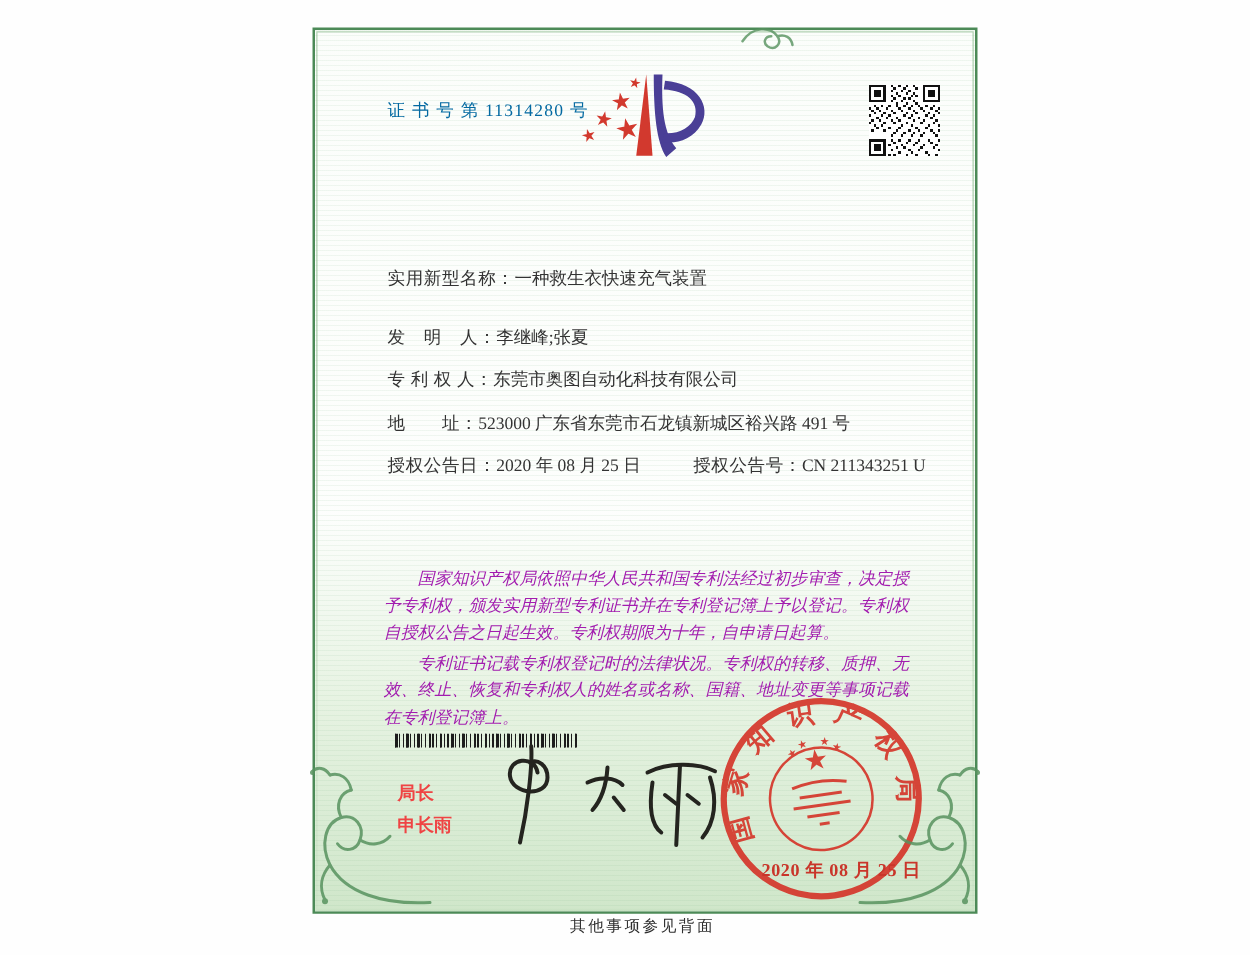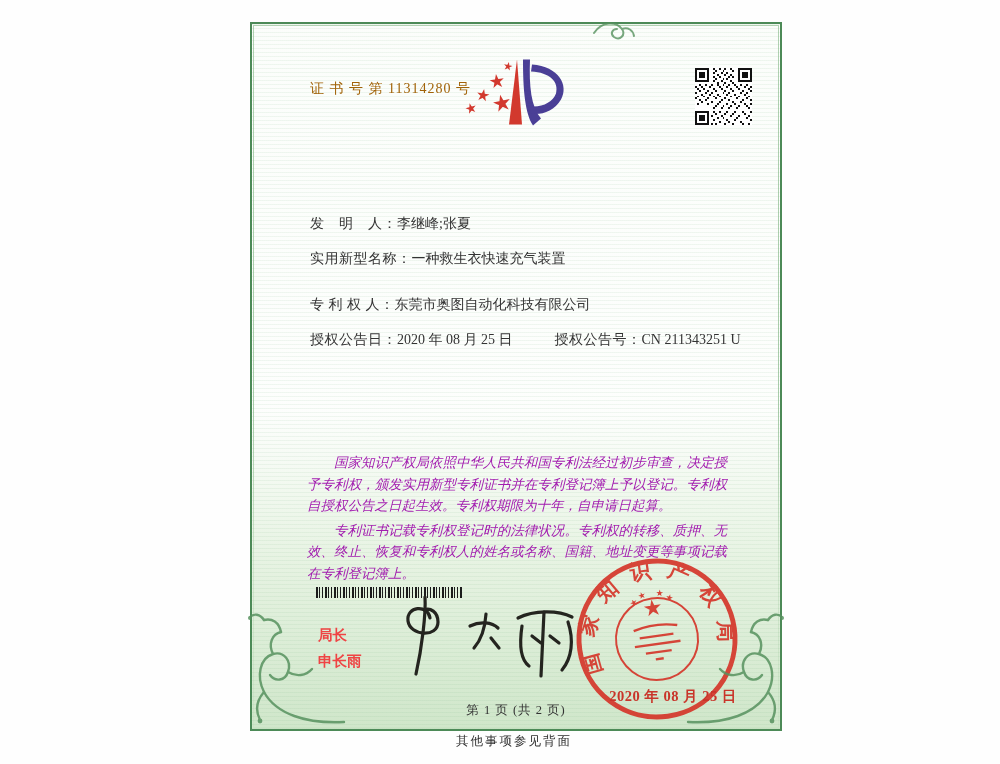--- a/index.html
+++ b/index.html
@@ -8,21 +8,21 @@
   .cert{position:absolute;left:250px;top:22px;width:528px;height:705px;background:#fff;
         border:2px solid #4c8a57;box-shadow:inset 0 0 0 1px #fff, inset 0 0 0 2px #9cc49e;}
   
   .cert::before{content:"";position:absolute;inset:0;pointer-events:none;z-index:0;
         background:
           repeating-linear-gradient(180deg, rgba(120,180,130,0.10) 0 1px, rgba(255,255,255,0) 1px 4px),
           linear-gradient(180deg, rgba(240,248,238,0.25) 0%, rgba(240,248,238,0.15) 55%,
                           rgba(223,239,217,0.75) 76%, rgba(205,229,199,0.95) 100%);}
   .cert > *{position:absolute;z-index:1;}
 
-  .cert-number{left:58px;top:56px;font-size:14px;color:#a16207;letter-spacing:1px;}
+  .cert-number{left:58px;top:56px;font-size:14px;color:#0369a1;letter-spacing:1px;}
   .logo{left:204px;top:26px;width:120px;height:88px;}
   .qr{left:443px;top:44px;width:57px;height:57px;}
   .title{left:0;top:122px;width:100%;text-align:center;font-size:31px;font-weight:700;
          letter-spacing:7px;color:#1e1e1e;}
 
   .fields{left:58px;top:183px;width:430px;font-size:14px;color:#333;}
   .field-row{height:34.5px;line-height:34.5px;white-space:nowrap;}
   .field-row.first{margin-bottom:12px;}
   .field-label{letter-spacing:.5px;}
   .field-second{margin-left:42px;}
@@ -85,28 +85,31 @@
         <path fill-rule="evenodd" d="M22 0h7v7h-7z M23 1v5h5V1z"></path>
           <path d="M24 2h3v3h-3z"></path>
         <path fill-rule="evenodd" d="M0 22h7v7H0z M1 23v5h5v-5z"></path>
           <path d="M2 24h3v3H2z"></path>
         <path d="M9 0h1v1H9z M12 0h1v1h-1z M15 0h1v1h-1z M18 0h1v1h-1z M10 1h1v1h-1z M14 1h1v1h-1z M19 1h1v1h-1z M9 2h1v1H9z M13 2h1v1h-1z M16 2h1v1h-1z M11 3h1v1h-1z M15 3h1v1h-1z M18 3h1v1h-1z M9 4h1v1H9z M12 4h1v1h-1z M17 4h1v1h-1z M19 4h1v1h-1z M10 5h1v1h-1z M14 5h1v1h-1z M16 5h1v1h-1z M9 6h1v1H9z M13 6h1v1h-1z M18 6h1v1h-1z M11 7h1v1h-1z M15 7h1v1h-1z M19 7h1v1h-1z M2 8h1v1H2z M5 8h1v1H5z M8 8h1v1H8z M11 8h1v1h-1z M14 8h1v1h-1z M17 8h1v1h-1z M20 8h1v1h-1z M23 8h1v1h-1z M26 8h1v1h-1z M0 9h1v1H0z M3 9h1v1H3z M7 9h1v1H7z M12 9h1v1h-1z M16 9h1v1h-1z M21 9h1v1h-1z M25 9h1v1h-1z M28 9h1v1h-1z M1 10h1v1H1z M4 10h1v1H4z M9 10h1v1H9z M13 10h1v1h-1z M18 10h1v1h-1z M22 10h1v1h-1z M27 10h1v1h-1z M2 11h1v1H2z M6 11h1v1H6z M10 11h1v1h-1z M15 11h1v1h-1z M19 11h1v1h-1z M24 11h1v1h-1z M28 11h1v1h-1z M0 12h1v1H0z M5 12h1v1H5z M8 12h1v1H8z M14 12h1v1h-1z M17 12h1v1h-1z M23 12h1v1h-1z M26 12h1v1h-1z M3 13h1v1H3z M7 13h1v1H7z M11 13h1v1h-1z M16 13h1v1h-1z M20 13h1v1h-1z M25 13h1v1h-1z M1 14h1v1H1z M4 14h1v1H4z M9 14h1v1H9z M12 14h1v1h-1z M18 14h1v1h-1z M22 14h1v1h-1z M27 14h1v1h-1z M0 15h1v1H0z M6 15h1v1H6z M10 15h1v1h-1z M15 15h1v1h-1z M21 15h1v1h-1z M26 15h1v1h-1z M2 16h1v1H2z M5 16h1v1H5z M13 16h1v1h-1z M17 16h1v1h-1z M24 16h1v1h-1z M28 16h1v1h-1z M3 17h1v1H3z M8 17h1v1H8z M12 17h1v1h-1z M19 17h1v1h-1z M23 17h1v1h-1z M1 18h1v1H1z M6 18h1v1H6z M11 18h1v1h-1z M16 18h1v1h-1z M20 18h1v1h-1z M25 18h1v1h-1z M28 18h1v1h-1z M10 19h1v1h-1z M14 19h1v1h-1z M18 19h1v1h-1z M22 19h1v1h-1z M26 19h1v1h-1z M9 20h1v1H9z M13 20h1v1h-1z M17 20h1v1h-1z M21 20h1v1h-1z M27 20h1v1h-1z M9 22h1v1H9z M12 22h1v1h-1z M16 22h1v1h-1z M20 22h1v1h-1z M24 22h1v1h-1z M28 22h1v1h-1z M10 23h1v1h-1z M15 23h1v1h-1z M19 23h1v1h-1z M25 23h1v1h-1z M8 24h1v1H8z M13 24h1v1h-1z M18 24h1v1h-1z M22 24h1v1h-1z M27 24h1v1h-1z M11 25h1v1h-1z M14 25h1v1h-1z M21 25h1v1h-1z M26 25h1v1h-1z M9 26h1v1H9z M16 26h1v1h-1z M20 26h1v1h-1z M28 26h1v1h-1z M12 27h1v1h-1z M17 27h1v1h-1z M23 27h1v1h-1z M8 28h1v1H8z M10 28h1v1h-1z M15 28h1v1h-1z M19 28h1v1h-1z M24 28h1v1h-1z M27 28h1v1h-1z"></path>
       </g>
     </svg>
 
 
     <div class="fields">
-      <div class="field-row">
-        <span class="field-label">发　明　人：</span><span>李继峰;张夏</span>
-      </div>
       <div class="field-row first">
         <span class="field-label">实用新型名称：</span><span>一种救生衣快速充气装置</span>
       </div>
       <div class="field-row">
+        <span class="field-label">发　明　人：</span><span>李继峰;张夏</span>
+      </div>
+      <div class="field-row">
         <span class="field-label">专 利 权 人：</span><span>东莞市奥图自动化科技有限公司</span>
+      </div>
+      <div class="field-row">
+        <span class="field-label">地　　址：</span><span>523000 广东省东莞市石龙镇新城区裕兴路 491 号</span>
       </div>
       <div class="field-row">
         <span class="field-label">授权公告日：</span><span>2020 年 08 月 25 日</span><span class="field-second field-label">授权公告号：</span><span>CN 211343251 U</span>
       </div>
     </div>
 
     <div class="paragraphs">
       <p>国家知识产权局依照中华人民共和国专利法经过初步审查，决定授予专利权，颁发实用新型专利证书并在专利登记簿上予以登记。专利权自授权公告之日起生效。专利权期限为十年，自申请日起算。</p>
       <p>专利证书记载专利权登记时的法律状况。专利权的转移、质押、无效、终止、恢复和专利权人的姓名或名称、国籍、地址变更等事项记载在专利登记簿上。</p>
     </div>
@@ -157,21 +160,20 @@
         <path d="M61,72 Q83,66 105,72"></path>
         <path d="M66,80 H100"></path>
         <path d="M60,88 H106"></path>
         <path d="M70,96 H96"></path>
         <path d="M79,103 h8"></path>
       </g>
     </svg>
 
     <div class="seal-date">2020 年 08 月 25 日</div>
 
-    <div class="page-footer">第 1 页 (共 2 页)</div>
 
     <svg class="orn orn-bl" viewBox="0 0 100 118">
       <g fill="none" stroke="#57925f" stroke-width="2.4" stroke-linecap="round" opacity="0.85">
         <path d="M98,112 C60,114 30,104 18,82 C10,66 14,48 27,44 C38,41 46,51 42,62 C39,71 29,72 24,65"></path>
         <path d="M18,82 C11,90 9,100 14,110"></path>
         <path d="M27,44 C22,34 26,24 35,22"></path>
         <path d="M35,22 C33,12 26,8 18,10"></path>
         <path d="M42,62 C50,67 60,66 66,59"></path>
         <path d="M18,10 C14,4 8,3 4,7"></path>
         <circle cx="14" cy="111" r="2.4" fill="#57925f" stroke="none"></circle>

